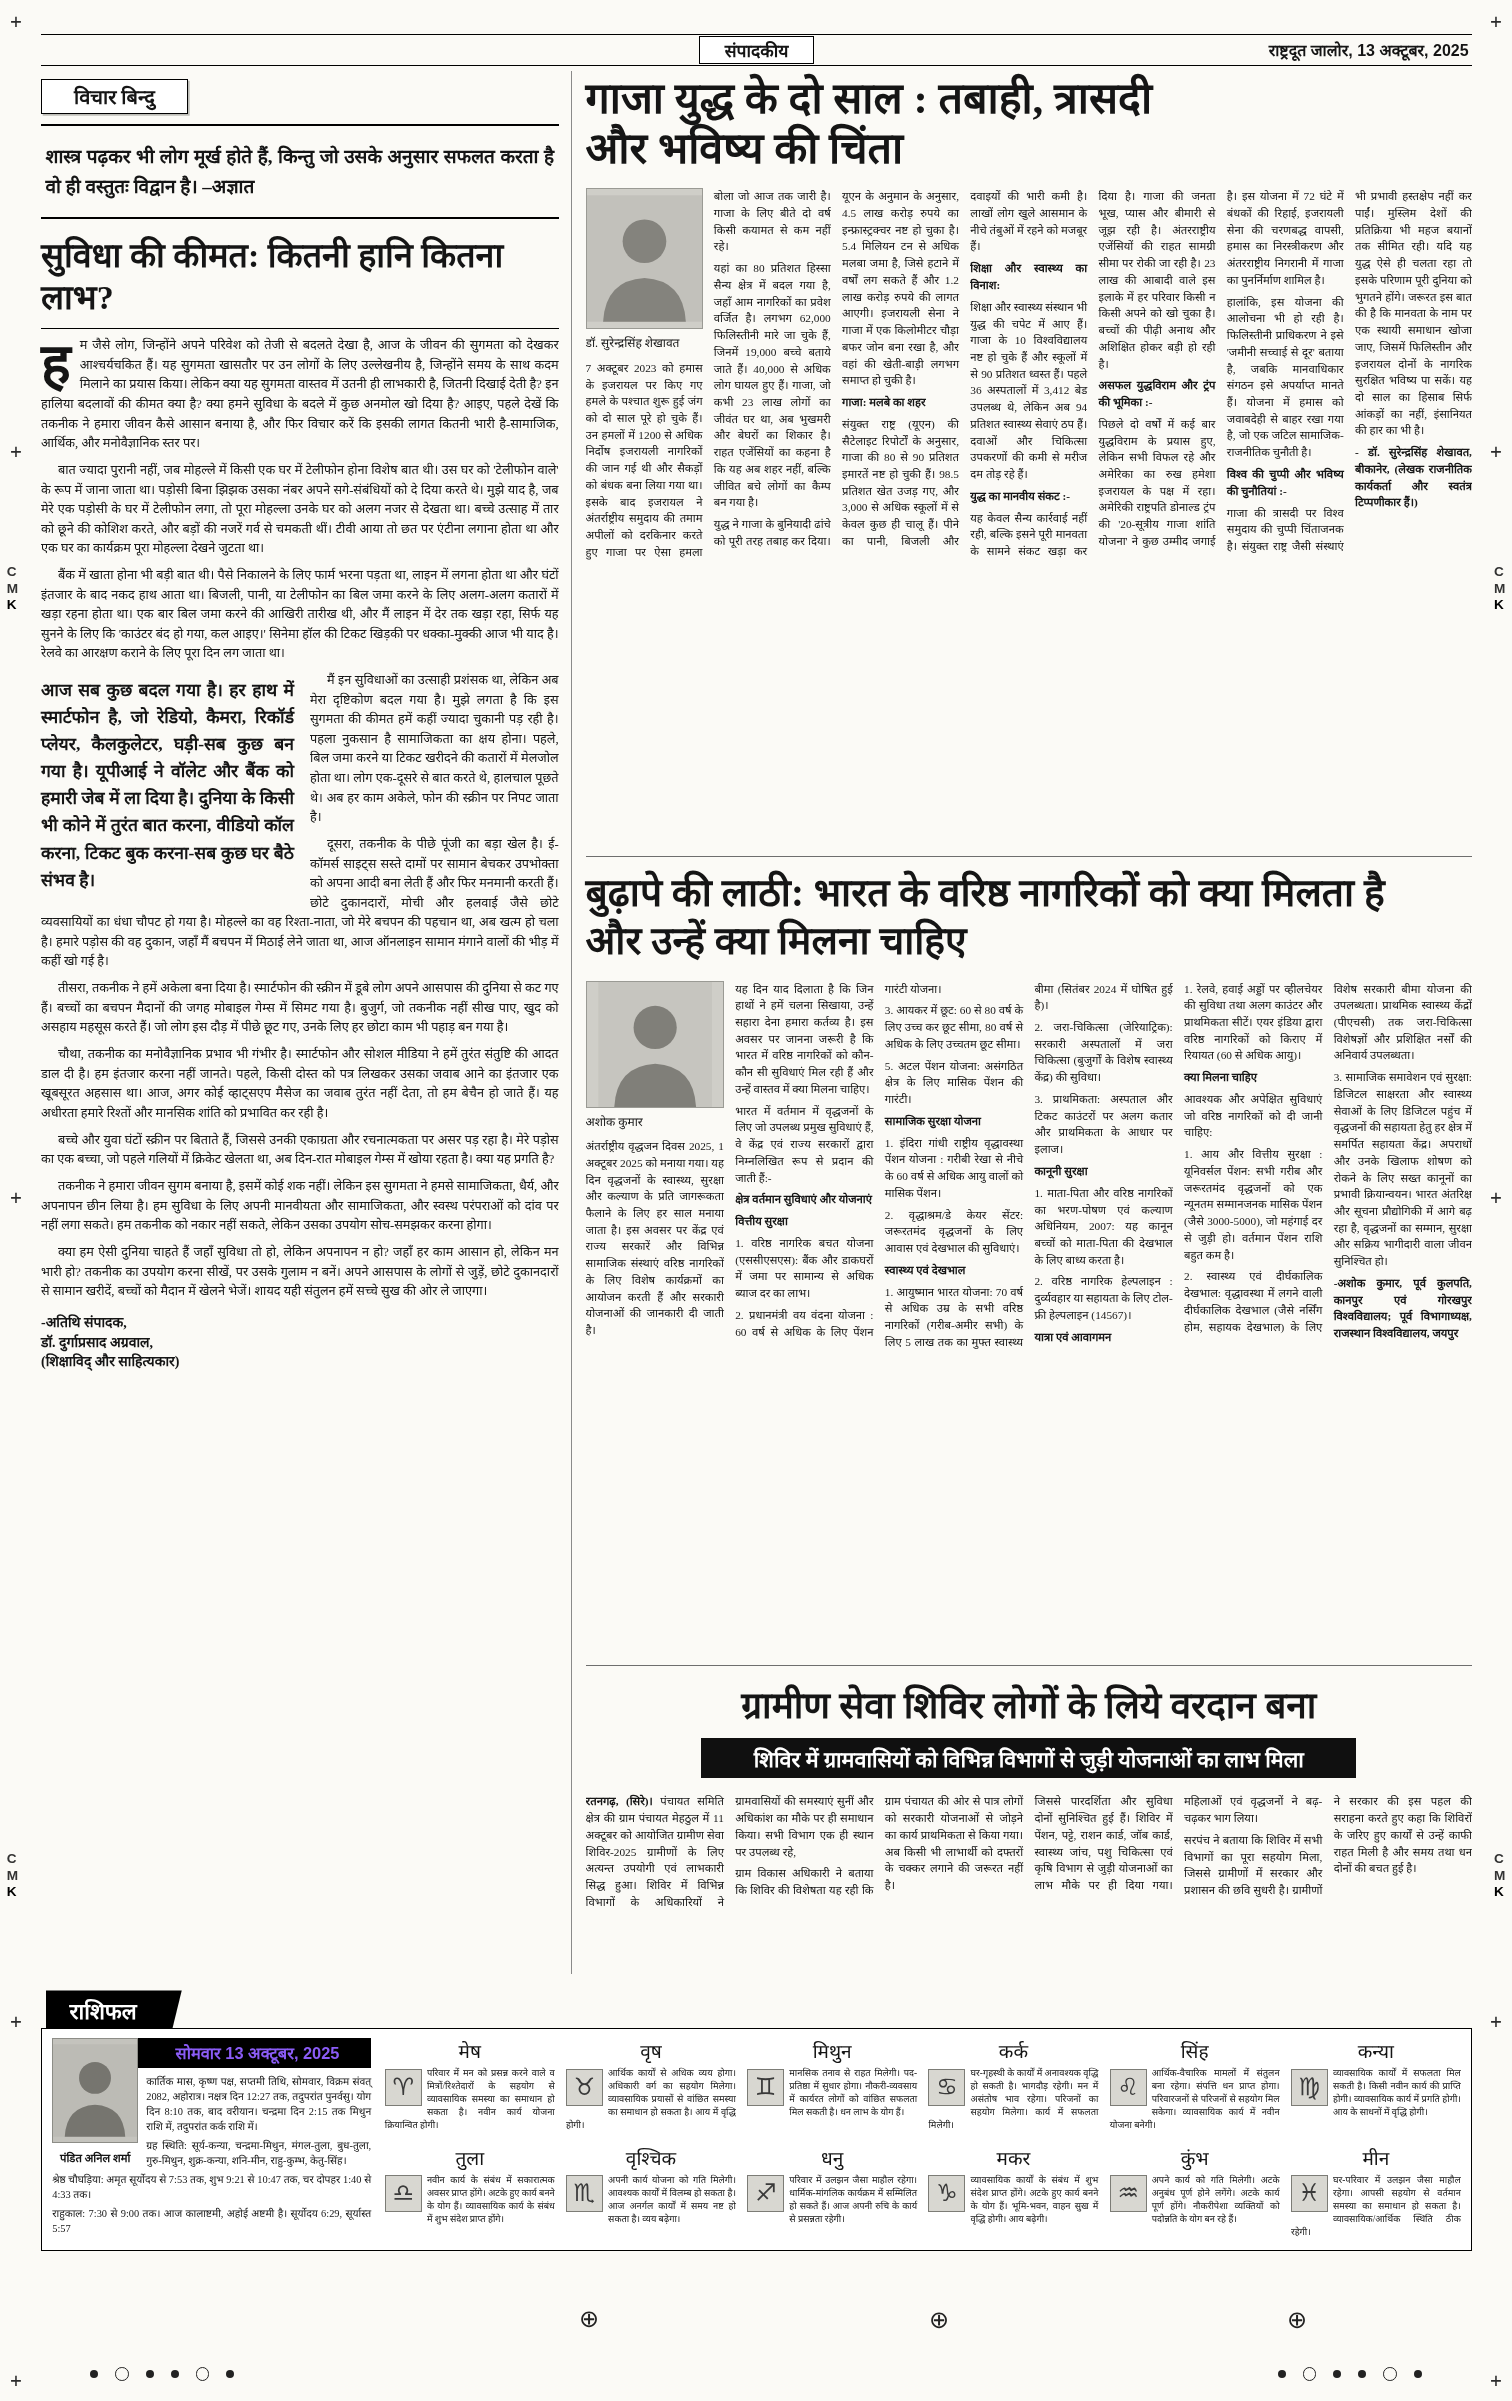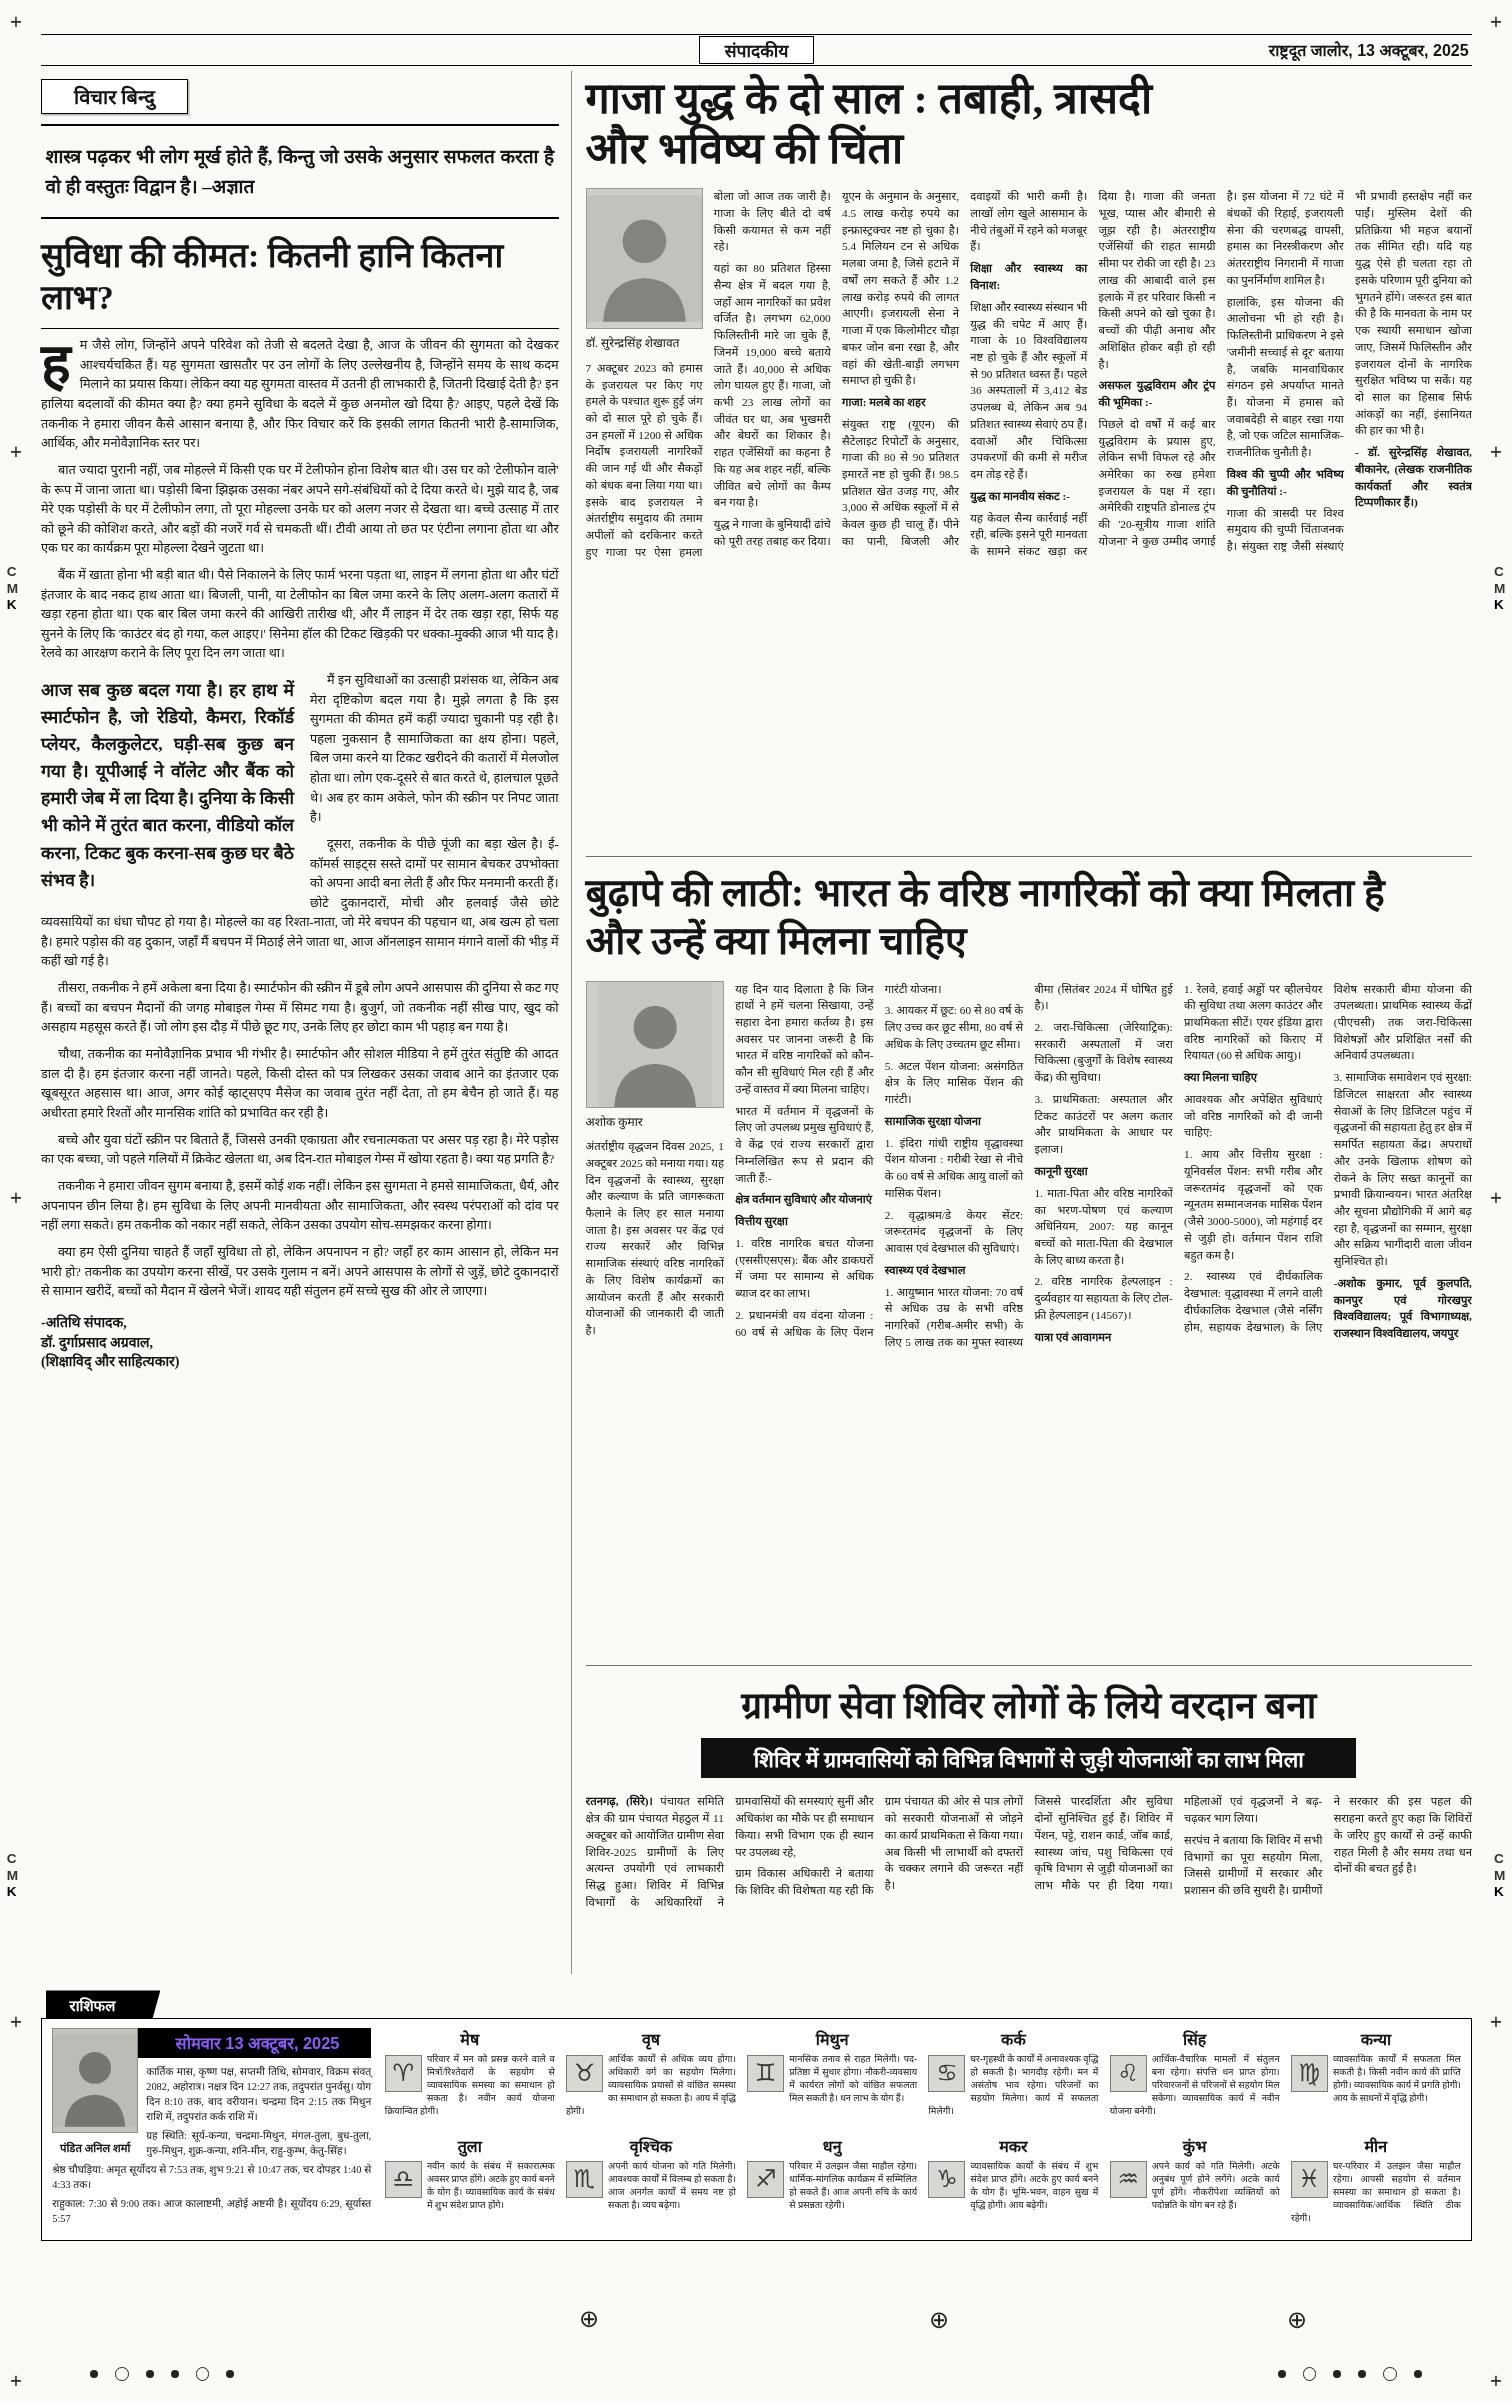--- a/index.html
+++ b/index.html
@@ -66,34 +66,34 @@
 
   .gaza-title { font-size:43px; line-height:1.16; font-weight:bold; width:610px; margin:3.4px 0 14.7px; }
   .pension-title { font-size:39px; line-height:1.24; font-weight:bold; margin:0 0 14.7px; width:96%; }
   .shivir-title { font-size:37px; font-weight:bold; text-align:center; margin-bottom:9px; }
   .subbar { background:#101010; color:#fff; width:655px; margin:0 auto 15px; text-align:center;
             font-size:21.5px; font-weight:bold; padding:5.6px 0; }
   .dateline { font-weight:bold; }
 
   
   .rash { margin-top:16px; }
-  .rash-tab { display:inline-block; background:#000; color:#fff; font-size:15px; font-weight:bold;
+  .rash-tab { display:inline-block; background:#000; color:#fff; font-size:22px; font-weight:bold;
               padding:4.5px 45px 4.5px 24px; margin:0 0 -1.1px 4.5px; position:relative; z-index:2;
               clip-path:polygon(0 0,100% 0,93% 100%,0 100%); }
   .rash-box { border:1.1px solid #000; padding:9px 10.2px; display:flex; gap:13.6px; background:#fff; }
   .rash-left { width:319px; flex:none; font-size:10.4px; line-height:1.42; text-align:justify; }
   .rash-left p { margin-bottom:4.5px; }
   .pandit-fig { float:left; width:86px; margin:0 8px 3.4px 0; }
   .pandit-photo { width:86px; height:105px; background:#c4c3bd; border:0.6px solid #8d8d87; position:relative; overflow:hidden; }
   .pandit-photo svg { position:absolute; inset:0; width:100%; height:100%; }
   .pandit-name { font-weight:bold; font-size:11.3px; text-align:center; padding-top:7px; }
   .rash-datebar { background:#000; color:#8b5cf6; font-weight:bold; font-size:16.4px; text-align:center;
                   padding:3.4px 2.3px; margin-bottom:6.8px; font-family:"Liberation Sans",sans-serif; }
   .rash-grid { flex:1; display:grid; grid-template-columns:repeat(6,1fr); gap:10.2px 11.3px; }
-  .sign-name { text-align:center; font-weight:bold; font-size:16px; margin-bottom:2.8px; }
+  .sign-name { text-align:center; font-weight:normal; font-size:19px; margin-bottom:2.8px; }
   .sign-body { font-size:9.3px; line-height:1.4; text-align:justify; }
   .sign-icon { float:left; width:37px; height:37px; border:0.6px solid #7c7c76; background:#d8d7d1;
                display:flex; align-items:center; justify-content:center; font-size:24px; color:#3a3a3a;
                margin:1.7px 5.1px 1.7px 0; font-family:"DejaVu Sans",sans-serif; }
 </style>
 </head>
 <body>
 
 <div class="sheet">
 

